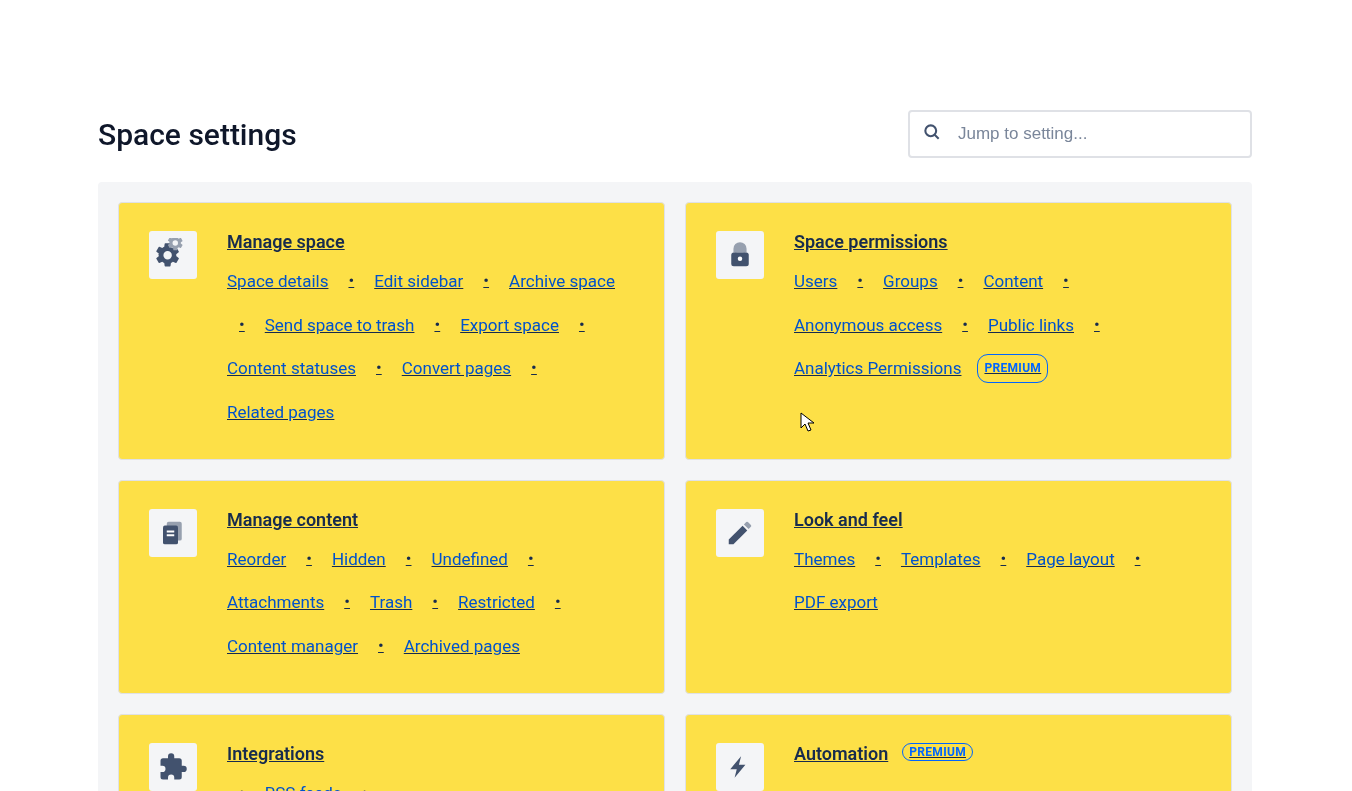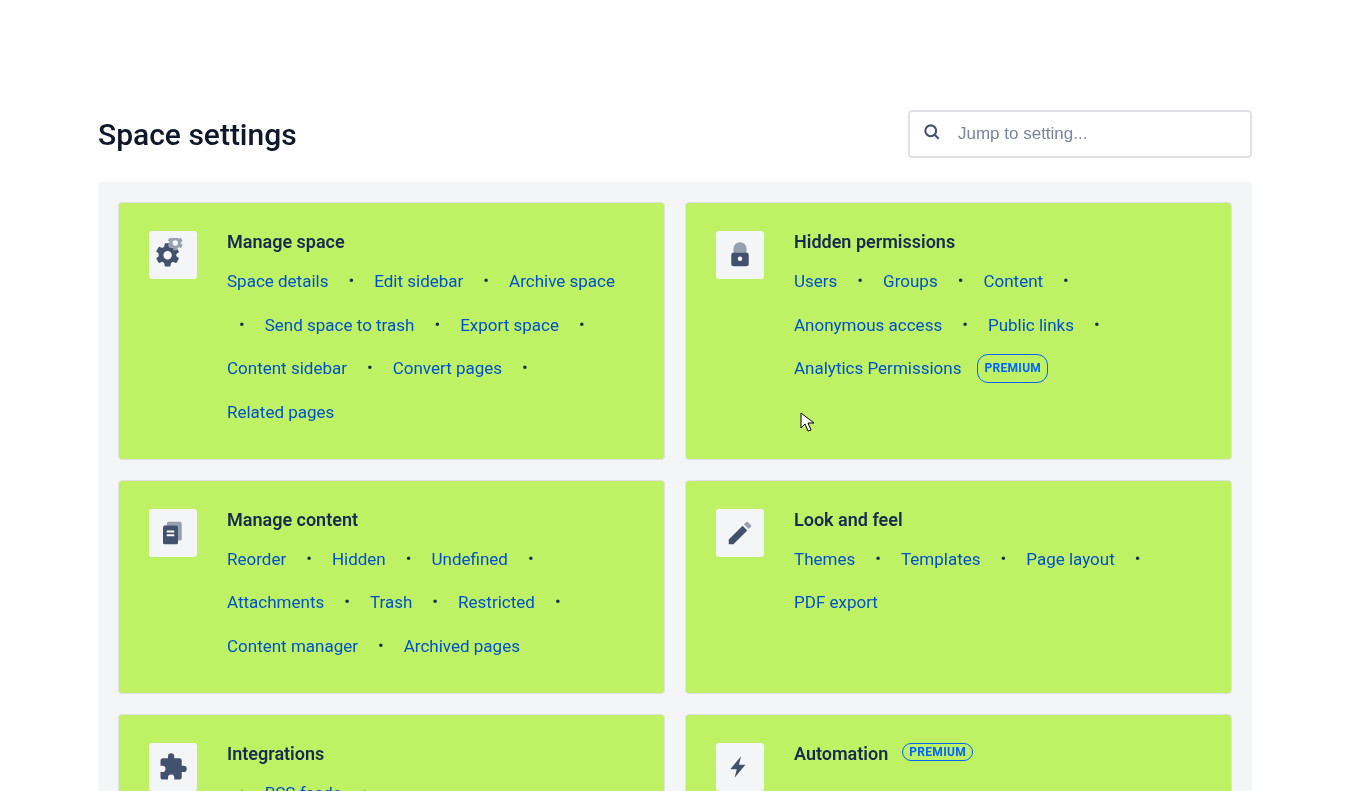--- a/index.html
+++ b/index.html
@@ -49,26 +49,27 @@
   .search-input::placeholder { color: #7A869A; }
   .cards-area {
     background: #F4F5F7;
     border-radius: 4px;
     padding: 20px;
     display: grid;
     grid-template-columns: 1fr 1fr;
     gap: 20px;
   }
   .card {
-    background: #bef264;
+    background: #fde047;
     border: 1px solid #DFE1E6;
     border-radius: 4px;
     padding: 28px 44px 28px 30px;
     display: flex;
     gap: 30px;
+    text-decoration: underline;
   }
   .card-icon {
     width: 48px;
     height: 48px;
     background: #F4F5F7;
     border-radius: 3px;
     flex-shrink: 0;
     display: flex;
     align-items: center;
     justify-content: center;
@@ -156,39 +157,39 @@
           <a class="link">Space details</a>
             <span class="dot">•</span>
           <a class="link">Edit sidebar</a>
             <span class="dot">•</span>
           <a class="link">Archive space</a>
             <span class="dot">•</span>
           <a class="link">Send space to trash</a>
             <span class="dot">•</span>
           <a class="link">Export space</a>
             <span class="dot">•</span>
-          <a class="link">Content sidebar</a>
+          <a class="link">Content statuses</a>
             <span class="dot">•</span>
           <a class="link">Convert pages</a>
             <span class="dot">•</span>
           <a class="link">Related pages</a>
         </div>
       </div>
     </div>
 
     <div class="card">
       <div class="card-icon">
         <svg width="30" height="30" viewBox="0 0 24 24">
             <path fill="#97A0AF" d="M8 10V7a4 4 0 0 1 8 0v3" stroke="#97A0AF" stroke-width="2.5"></path>
             <rect x="5" y="10" width="14" height="11" rx="2" fill="#42526E"></rect>
             <circle cx="12" cy="15" r="1.8" fill="#fff"></circle>
           </svg>
       </div>
       <div class="card-body">
-        <div class="card-title">Hidden permissions</div>
+        <div class="card-title">Space permissions</div>
         <div class="links">
           <a class="link">Users</a>
             <span class="dot">•</span>
           <a class="link">Groups</a>
             <span class="dot">•</span>
           <a class="link">Content</a>
             <span class="dot">•</span>
           <a class="link">Anonymous access</a>
             <span class="dot">•</span>
           <a class="link">Public links</a>

